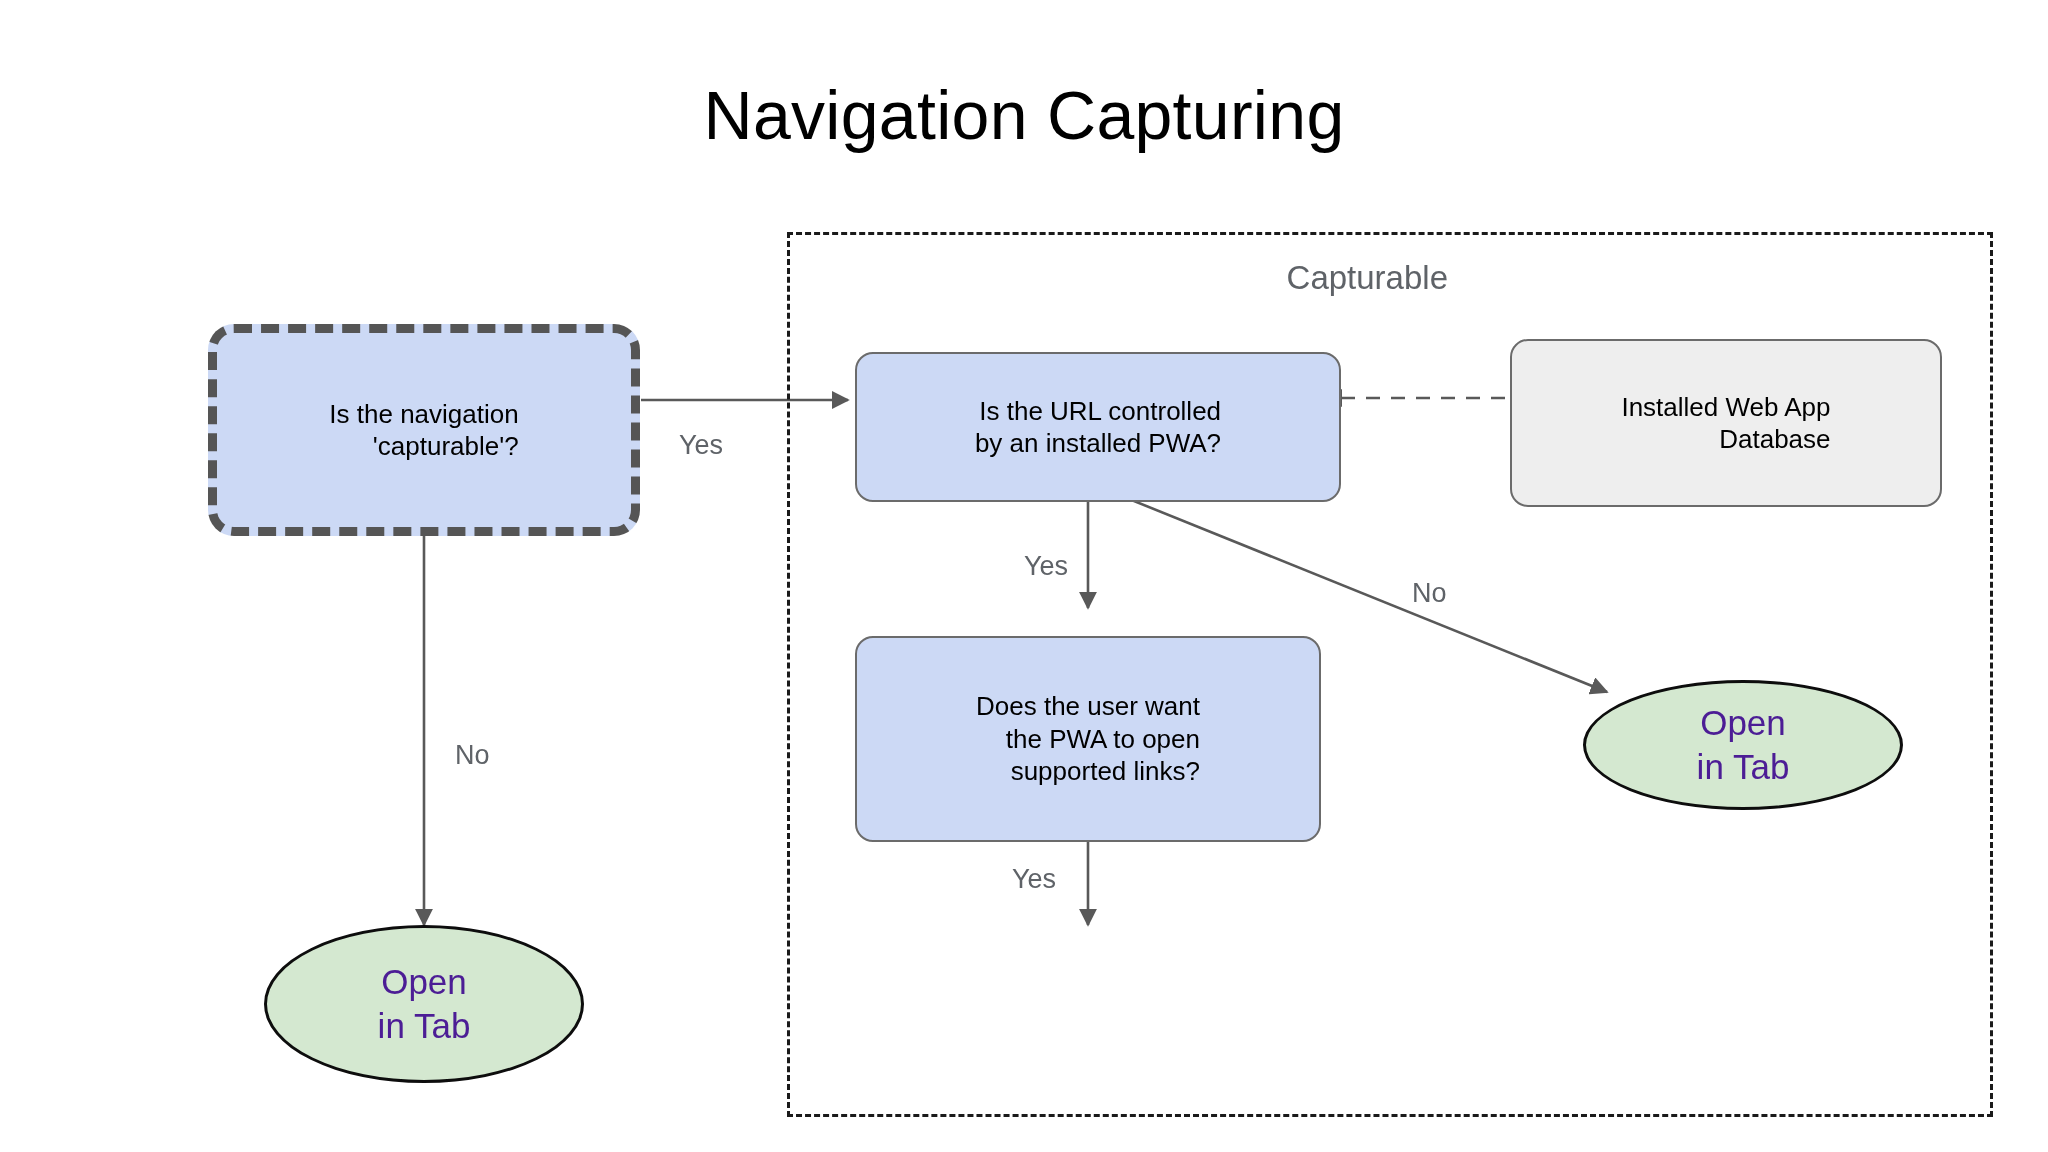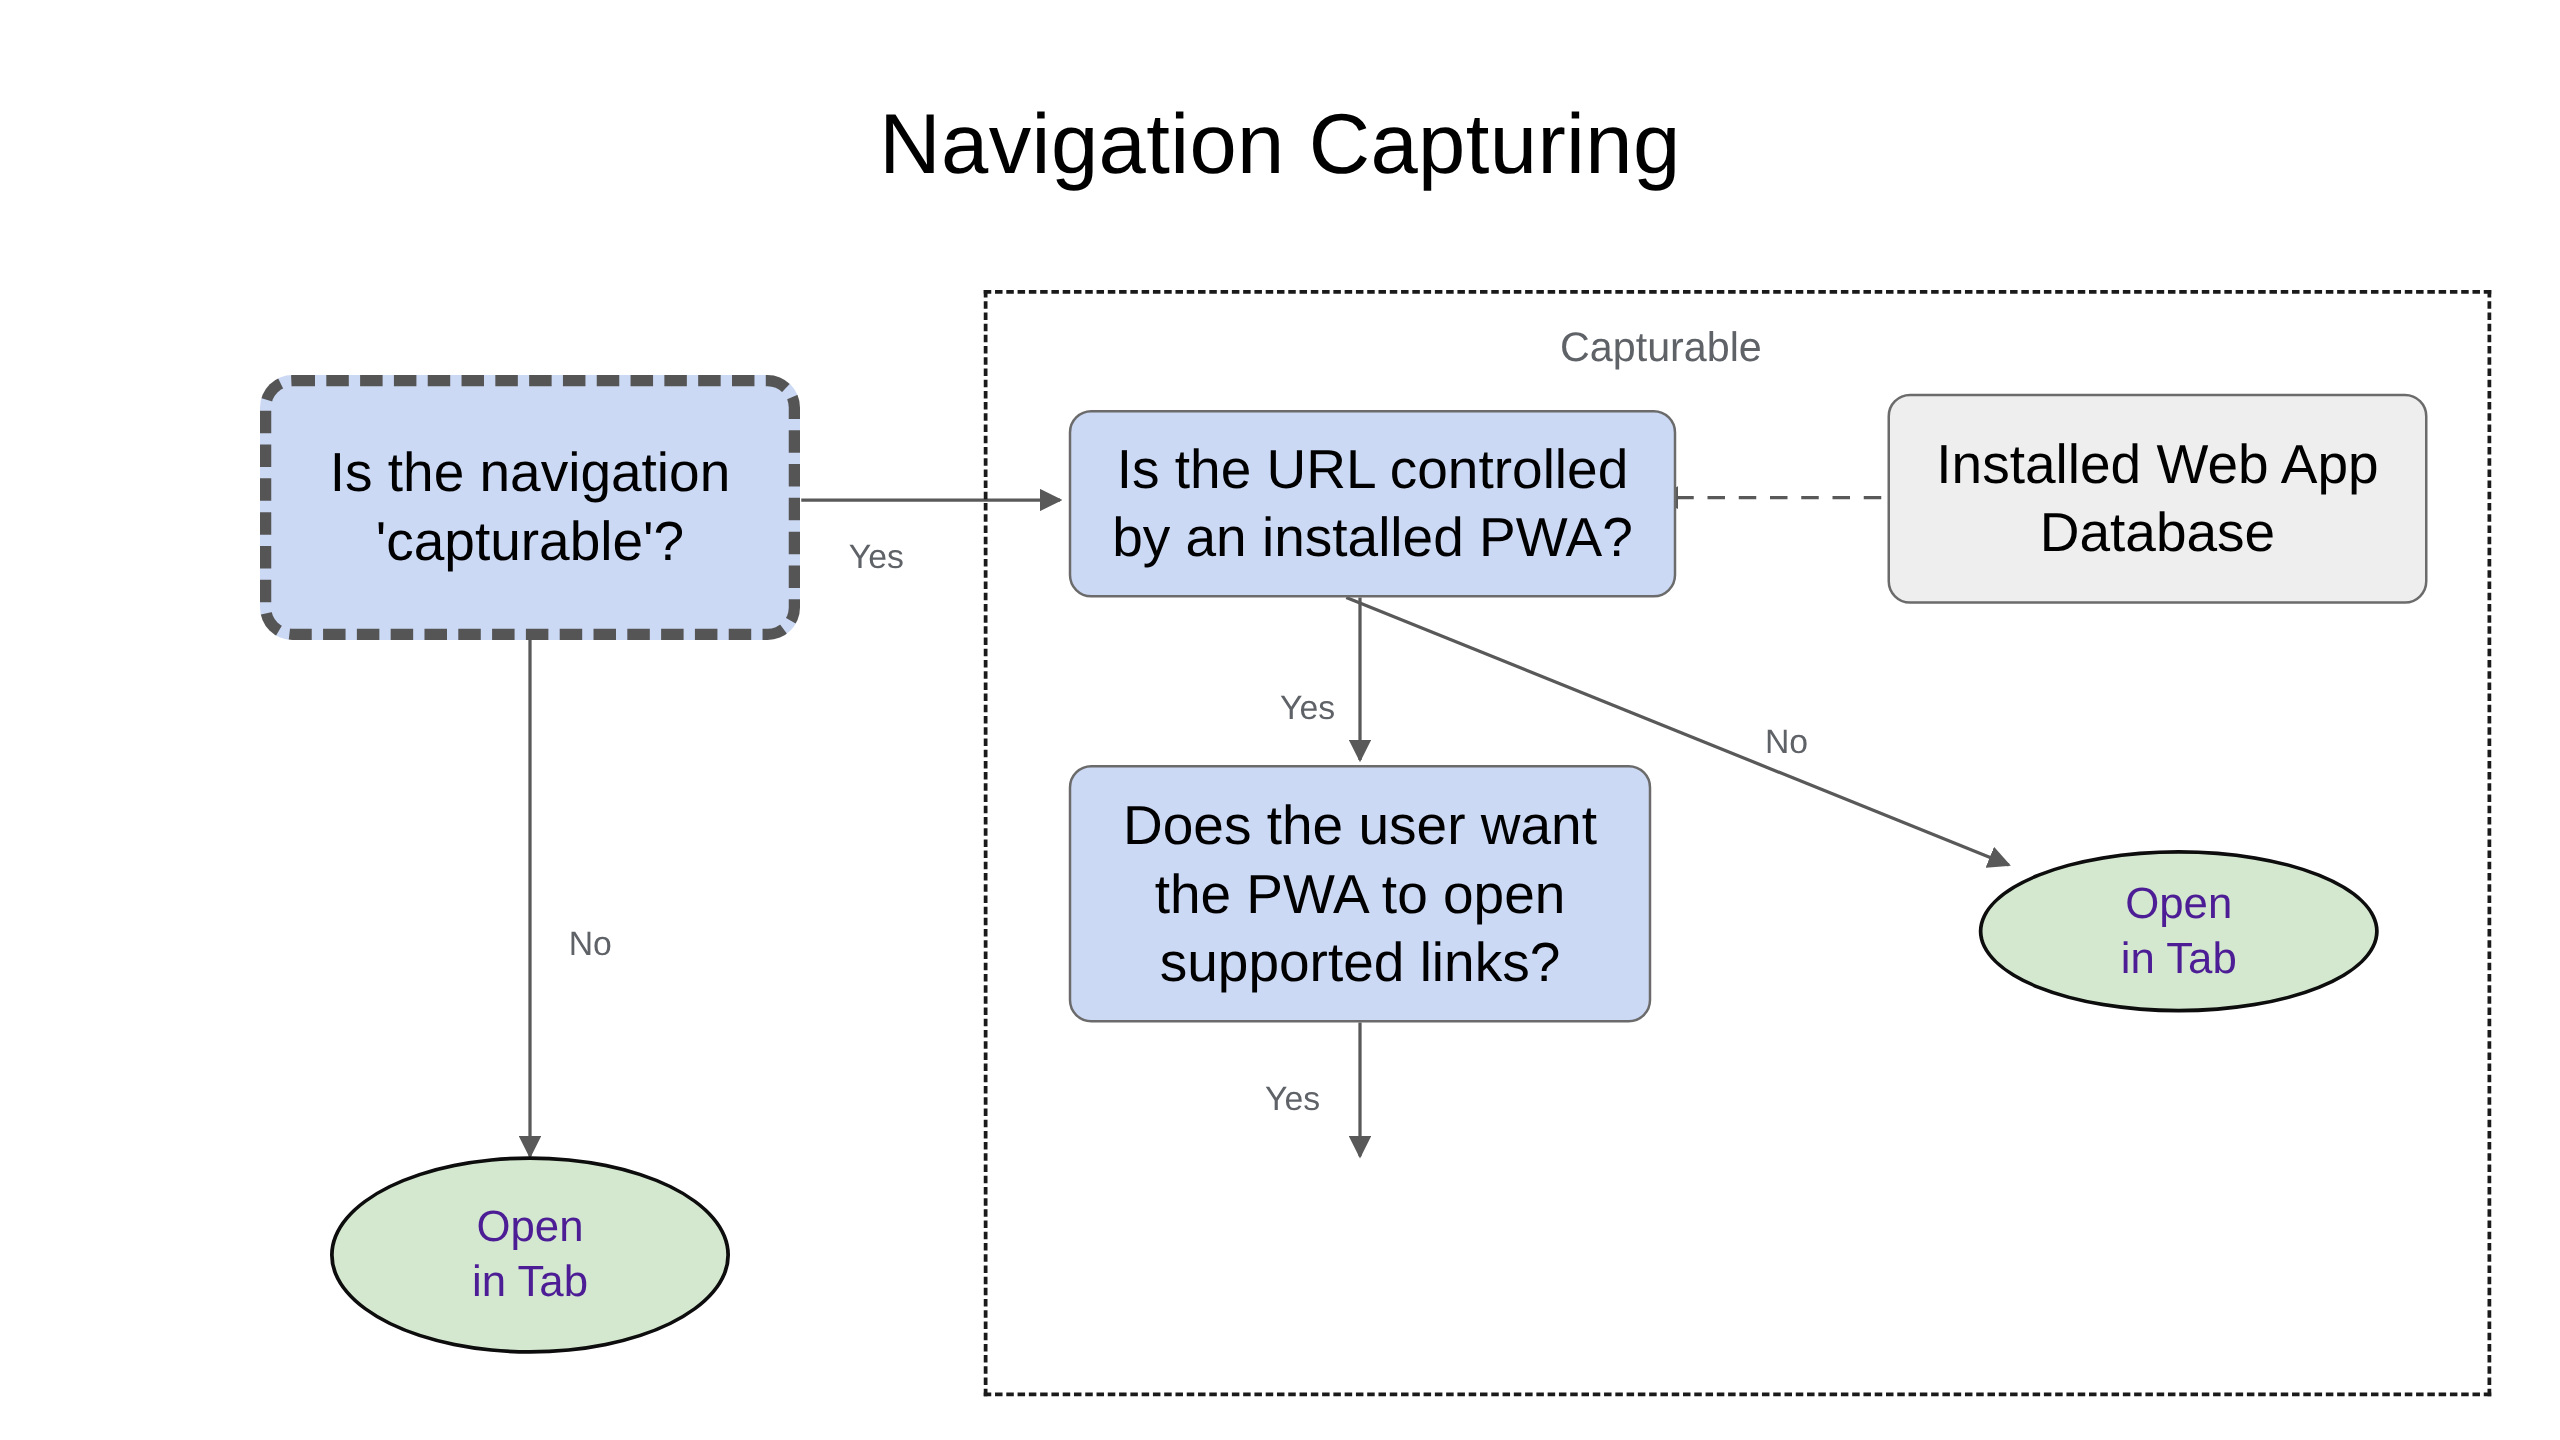--- a/index.html
+++ b/index.html
@@ -60,40 +60,41 @@
 
   
   .group-box {
     position: absolute;
     box-sizing: border-box;
     border: 3px dashed #1a1a1a;
     background: transparent;
   }
   .group-label {
     position: absolute;
-    text-align: left;
+    text-align: right;
     font-size: 33px;
     color: #5f6368;
     white-space: nowrap;
   }
 
   
   .node {
     position: absolute;
     box-sizing: border-box;
     display: flex;
     align-items: center;
     justify-content: center;
-    text-align: center;
+    text-align: right;
     border-radius: 18px;
-    font-size: 44px;
+    font-size: 26px;
     line-height: 1.25;
     color: #000000;
     padding: 6px 12px;
     white-space: pre-line;
+    margin-top: 24px;
   }
 
   .node-solid-thin {
     border: 2px solid #6b6b6b;
   }
 
   .node-dashed-gray {
     border: 9px dashed #555555;
     border-radius: 26px;
   }

